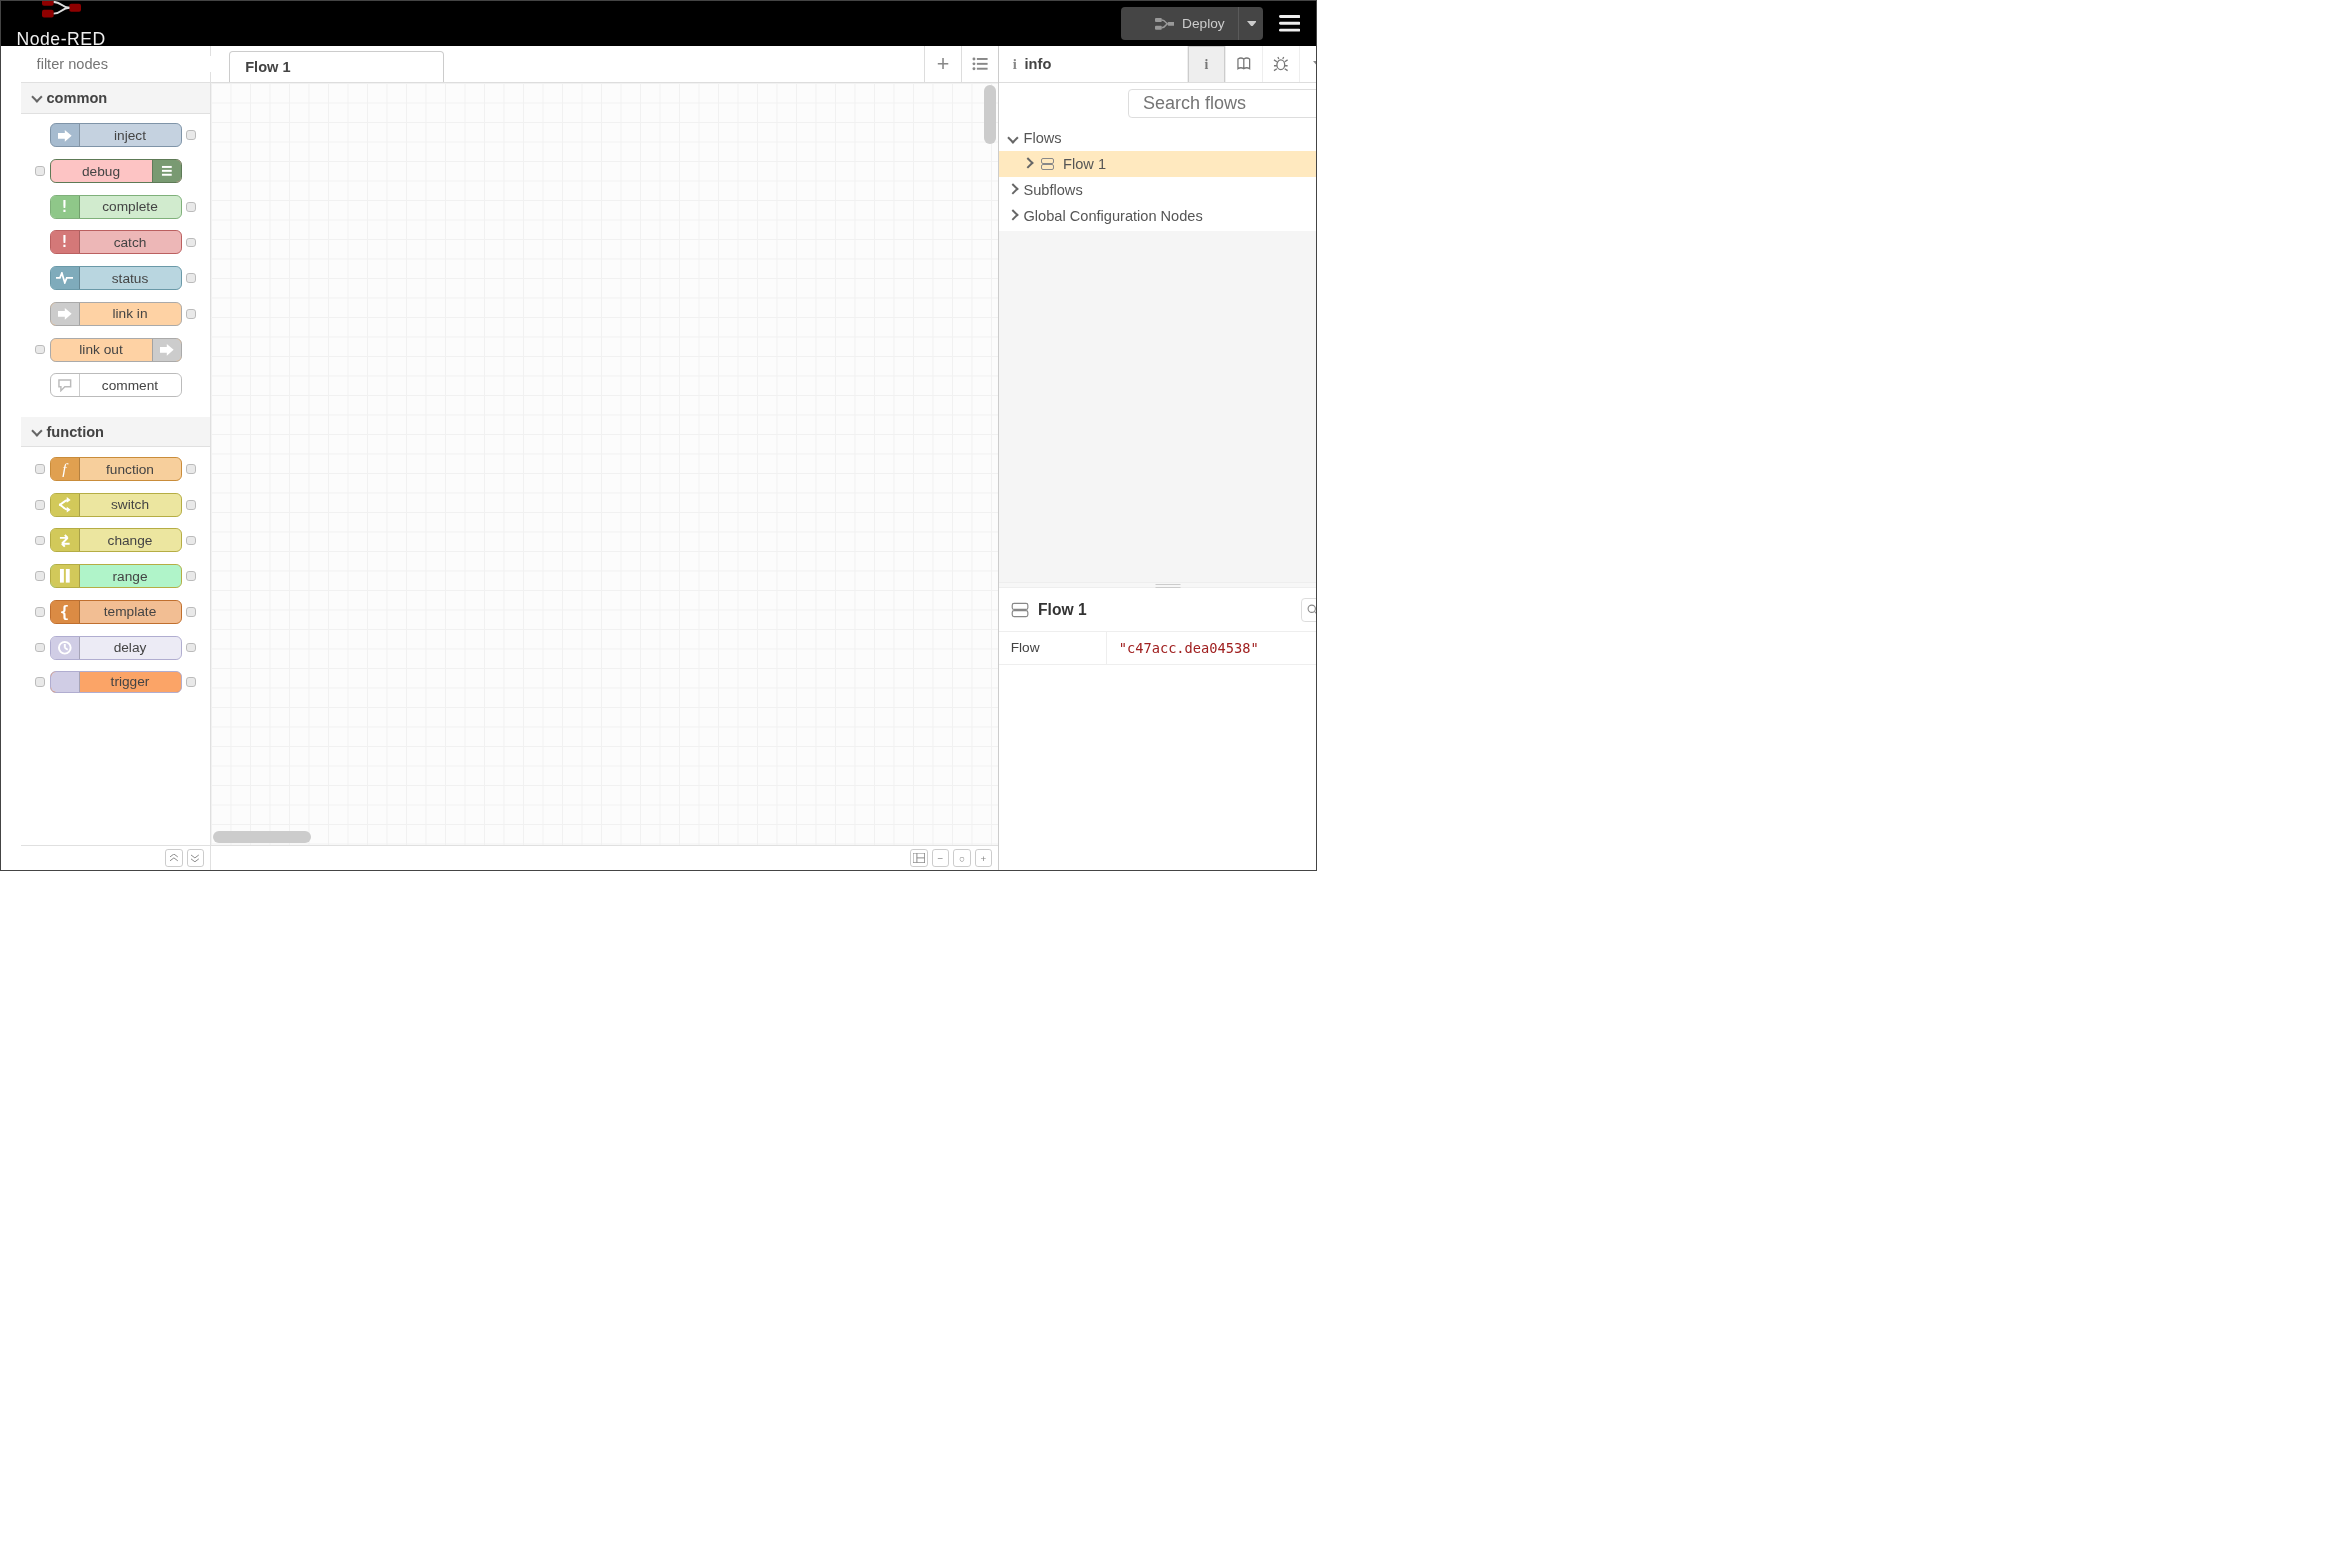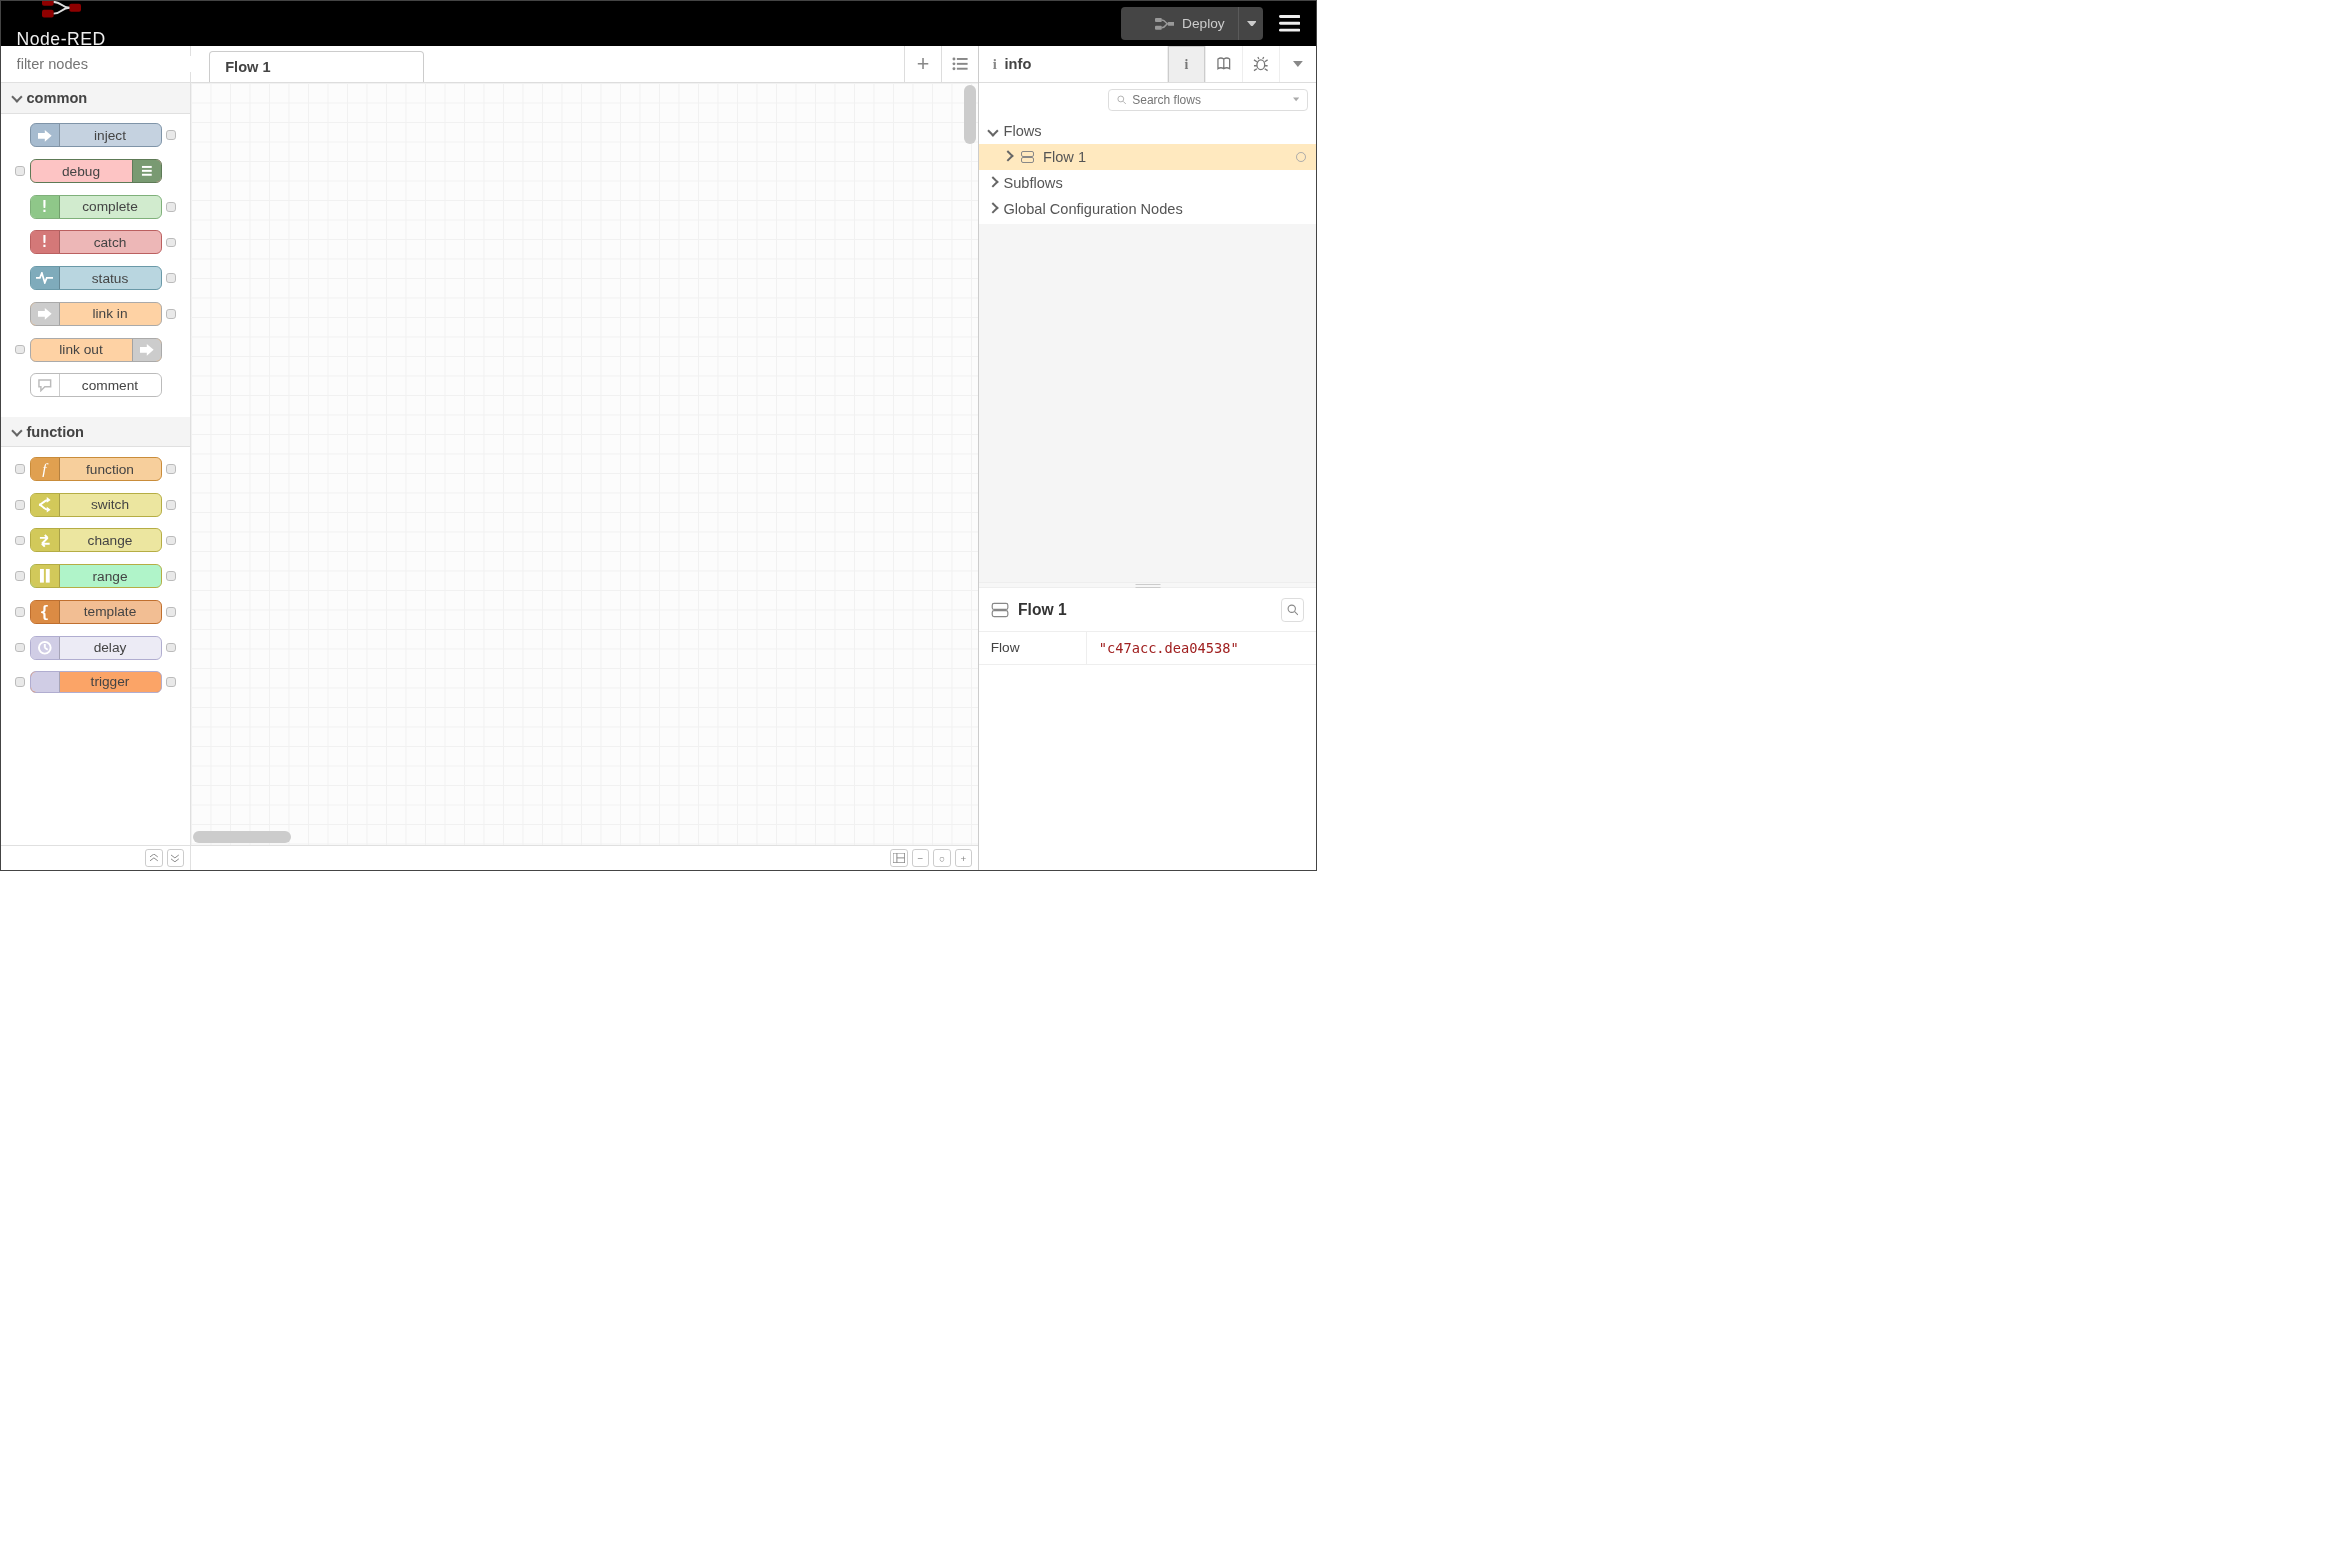--- a/index.html
+++ b/index.html
@@ -50,20 +50,21 @@
   .hamburger {
     width: 33px; height: 33px;
     display: flex; align-items: center; justify-content: center;
     cursor: pointer;
   }
   
   #main {
     display: flex;
     height: calc(100% - 45px);
     width: 100%;
+    margin-left: 20px;
   }
   
   #palette {
     width: 190px;
     border-right: 1px solid #e0e0e0;
     display: flex;
     flex-direction: column;
     background: #fff;
   }
   #palette-search {
@@ -242,21 +243,21 @@
   }
   .sb-tab-btn.active { background:#eee; border:1px solid #ccc; border-bottom:none;}
   #sb-search {
     padding:5.9px 7.8px; display:flex; justify-content:flex-end;
   }
   #sb-search .box {
     display:flex; align-items:center; gap:5.9px;
     border:1px solid #ddd; border-radius:3.9px;
     padding:2.9px 7.8px; width:200px;
   }
-  #sb-search input { border:none; outline:none; flex:1; font-size:12px; color:#4d7c0f;}
+  #sb-search input { border:none; outline:none; flex:1; font-size:18px; color:#4d7c0f;}
   .tree { padding: 2px 0; font-size:14.6px; }
   .tree-row {
     display:flex; align-items:center; gap:6.8px;
     padding:4.9px 9.8px 4.9px 9.8px; cursor:pointer;
   }
   .tree-row.indent-1 { padding-left:25px; }
   .tree-row.selected { background:#ffe9bf; }
   .tree-status {
     margin-left:auto; width:9.8px; height:9.8px; border-radius:50%;
     border:1px solid #aaa;

